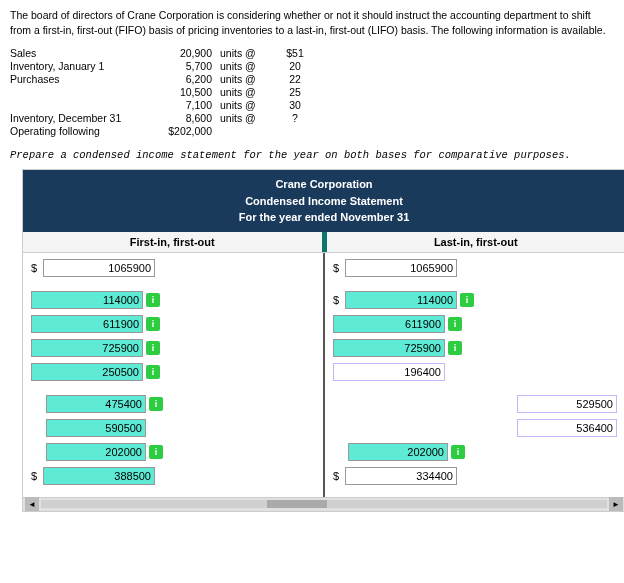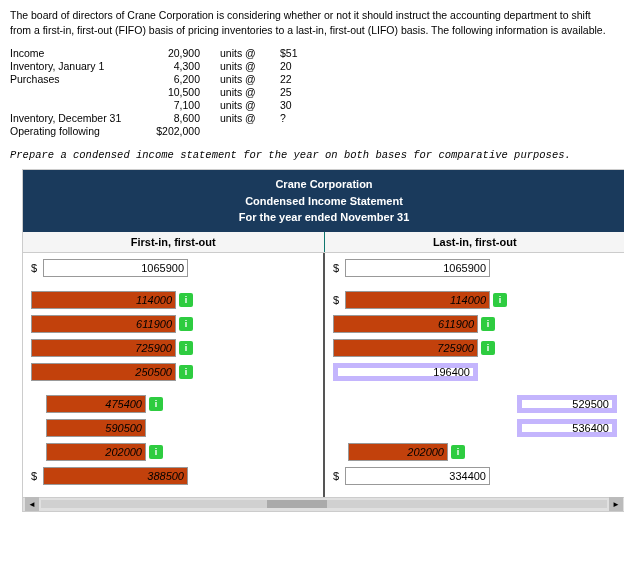--- a/index.html
+++ b/index.html
@@ -35,31 +35,31 @@
     }
 
     .data-label {
       width: 140px;
       color: #000;
     }
 
     .data-amount {
       width: 70px;
       text-align: right;
-      padding-right: 20px;
+      padding-right: 8px;
     }
 
     .data-units {
       width: 60px;
       color: #000;
     }
 
     .data-price {
       width: 30px;
-      text-align: left;
+      text-align: center;
     }
 
     .prepare-text {
       font-size: 10.5px;
       margin-bottom: 8px;
       font-style: italic;
       font-family: Liberation Mono, monospace;
     }
 
     
@@ -84,21 +84,21 @@
       border-bottom: 1px solid #ccc;
       background: #f5f5f5;
     }
 
     .col-header {
       flex: 1;
       text-align: center;
       padding: 4px 2px;
       font-size: 11px;
       font-weight: bold;
-      border-right: 1px solid #0f766e;
+      border-right: 5px solid #0f766e;
     }
 
     .col-header:last-child {
       border-right: none;
     }
 
     .columns-body {
       display: flex;
     }
 
@@ -129,26 +129,25 @@
     .input-field {
       border: 1px solid #999;
       height: 18px;
       font-size: 11px;
       text-align: right;
       padding-right: 3px;
       background: #fff;
     }
 
     .input-field.green-bg {
-      background: #c2410c;
-      font-style: italic;
+      background: #5eead4;
     }
 
     .input-field.red-outline {
-      border: 5px solid #c4b5fd;
+      border: 1px solid #c4b5fd;
       background: #fff;
     }
 
     .info-btn {
       display: inline-flex;
       align-items: center;
       justify-content: center;
       width: 14px;
       height: 14px;
       background: #2ecc40;
@@ -158,21 +157,21 @@
       border-radius: 2px;
       margin-left: 3px;
       cursor: pointer;
     }
 
     .spacer {
       height: 8px;
     }
 
     .input-wide {
-      width: 145px;
+      width: 112px;
     }
 
     .input-medium {
       width: 100px;
     }
 
     
     .scrollbar-area {
       height: 14px;
       background: #e0e0e0;
@@ -215,28 +214,28 @@
   </style>
 </head>
 <body>
 
 <div class="page-container">
 
   <p class="intro-text">The board of directors of Crane Corporation is considering whether or not it should instruct the accounting department to shift from a first-in, first-out (FIFO) basis of pricing inventories to a last-in, first-out (LIFO) basis. The following information is available.</p>
 
   <div class="data-table">
     <div class="data-row">
-      <span class="data-label">Income</span>
+      <span class="data-label">Sales</span>
       <span class="data-amount">20,900</span>
       <span class="data-units">units @</span>
       <span class="data-price">$51</span>
     </div>
     <div class="data-row">
       <span class="data-label">Inventory, January 1</span>
-      <span class="data-amount">4,300</span>
+      <span class="data-amount">5,700</span>
       <span class="data-units">units @</span>
       <span class="data-price">20</span>
     </div>
     <div class="data-row">
       <span class="data-label">Purchases</span>
       <span class="data-amount">6,200</span>
       <span class="data-units">units @</span>
       <span class="data-price">22</span>
     </div>
     <div class="data-row">

